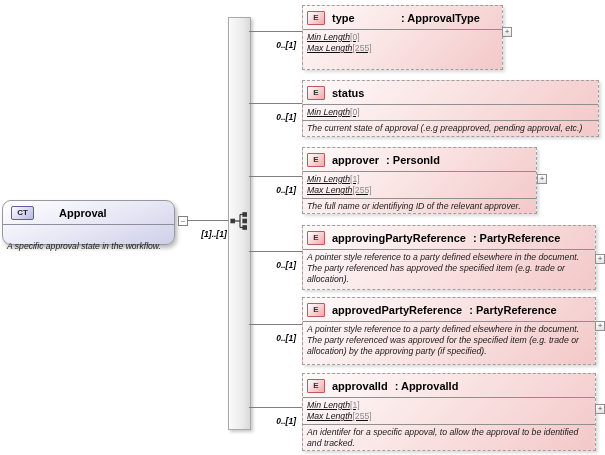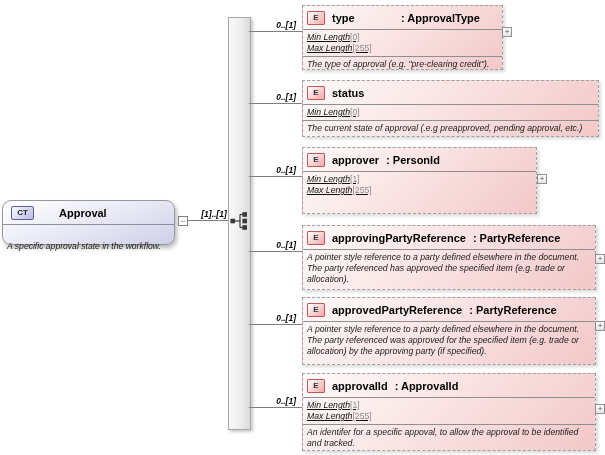--- a/index.html
+++ b/index.html
@@ -29,21 +29,21 @@
   
   .minusbox{
     position:absolute;left:178px;top:216px;width:8px;height:8px;
     border:1px solid #808080;background:#fff;
     font-size:8px;line-height:7px;text-align:center;color:#555;
   }
   .hline{position:absolute;height:1px;background:#7f7f7f;}
   .rootline{left:187px;top:220px;width:41px;}
   .card{
     position:absolute;font-size:8.5px;font-weight:bold;font-style:italic;color:#000;
-    width:44px;text-align:right;white-space:nowrap;
+    width:44px;text-align:right;white-space:nowrap;margin-top:20px;
   }
   .rootcard{left:194px;top:209px;width:40px;text-align:center;}
   .seqbar{
     position:absolute;left:228px;top:17px;width:21px;height:411px;
     border:1px solid #a8a8a8;
     background:linear-gradient(to right,#fafafa 0%,#ececec 60%,#d9d9d9 100%);
     box-shadow:2px 2px 3px rgba(0,0,0,0.22);
   }
   .seqicon{position:absolute;left:230px;top:211px;}
   .branch1{left:249px;top:31px;width:53px;}
@@ -149,21 +149,20 @@
     <div class="efacets">
       <div class="frow">
         <span class="flabel">Min Length</span>
         <span class="fval">[0]</span>
       </div>
       <div class="frow">
         <span class="flabel">Max Length</span>
         <span class="fval">[255]</span>
       </div>
     </div>
-    <div class="edesc nw">The type of approval (e.g. "pre-clearing credit").</div>
   </div>
   <div class="plus p1">+</div>
 
   <div class="ebox b2">
     <div class="ehead">
       <span class="ebadge">E</span>
       <span class="ename wname">status</span>
     </div>
     <div class="efacets">
       <div class="frow">
@@ -183,20 +182,21 @@
     <div class="efacets">
       <div class="frow">
         <span class="flabel">Min Length</span>
         <span class="fval">[1]</span>
       </div>
       <div class="frow">
         <span class="flabel">Max Length</span>
         <span class="fval">[255]</span>
       </div>
     </div>
+    <div class="edesc nw">The full name or identifiying ID of the relevant approver.</div>
   </div>
   <div class="plus p3">+</div>
 
   <div class="ebox b4">
     <div class="ehead">
       <span class="ebadge">E</span>
       <span class="ename">approvingPartyReference</span>
       <span class="etype">: PartyReference</span>
     </div>
     <div class="edesc">A pointer style reference to a party defined elsewhere in the document. The party referenced has approved the specified item (e.g. trade or allocation).</div>

